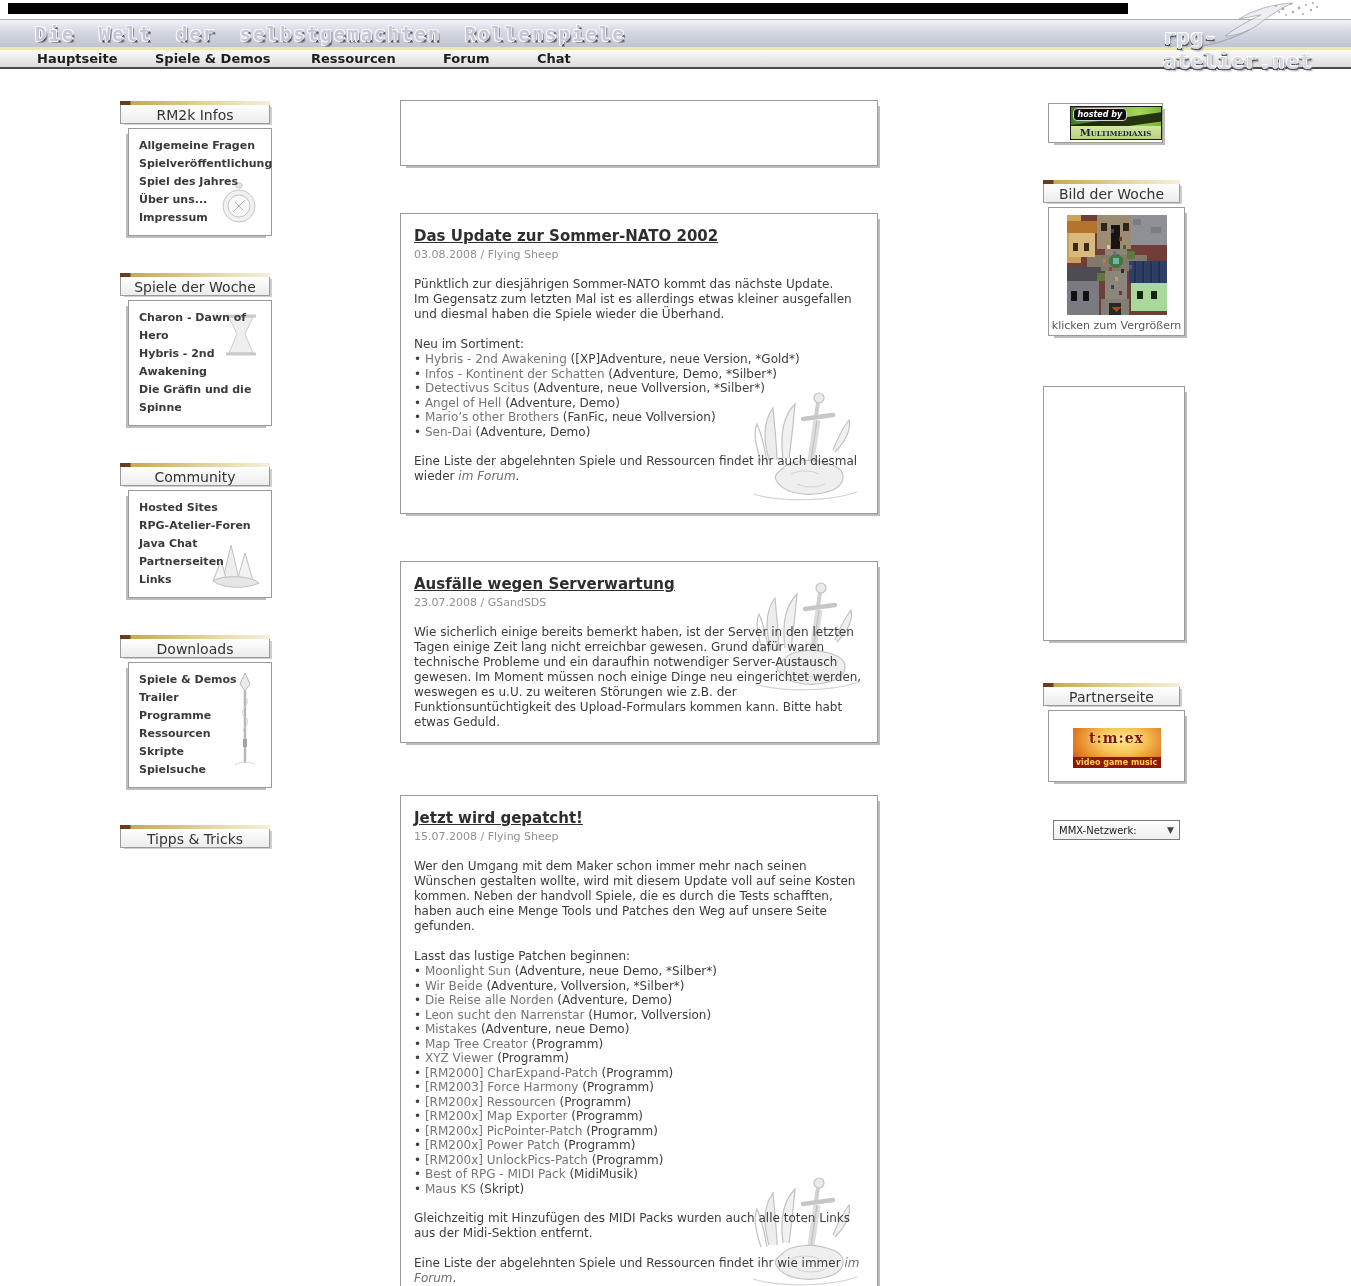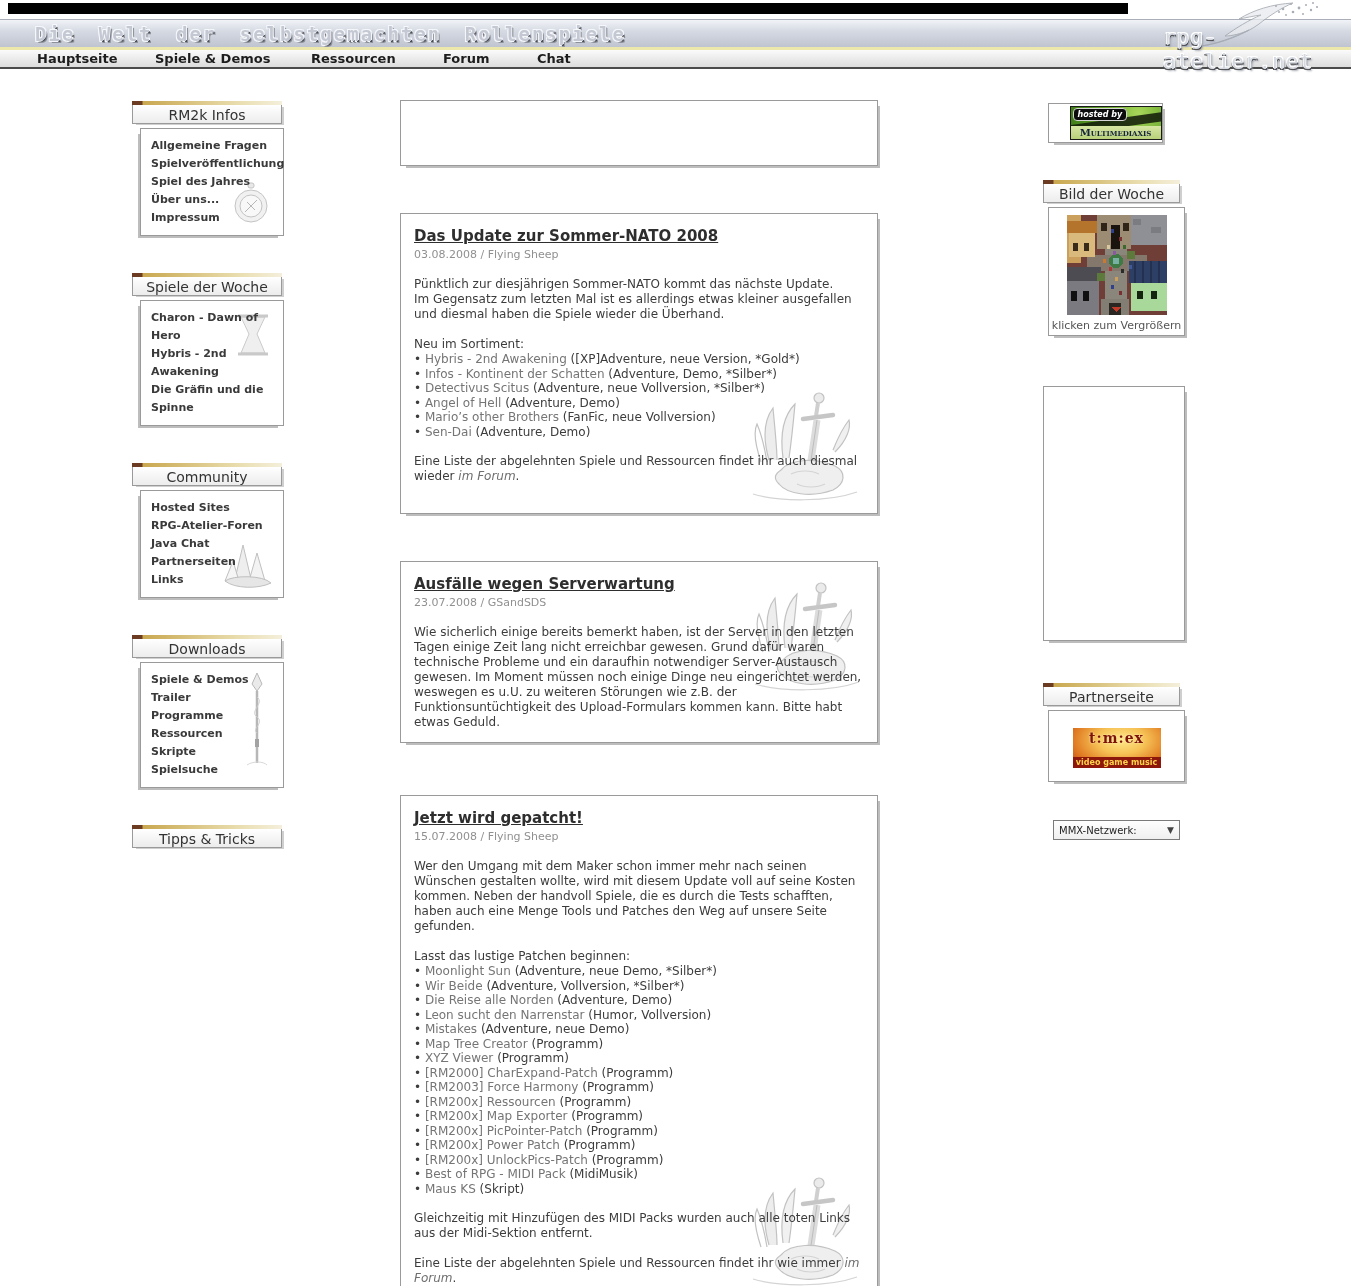--- a/index.html
+++ b/index.html
@@ -15,35 +15,35 @@
   .site-title{position:absolute;left:35px;top:3px;font-family:"DejaVu Sans Mono",monospace;
             font-size:19px;font-weight:bold;letter-spacing:2px;word-spacing:10px;color:#c3c8d3;
             text-shadow:-1px -1px 0 #f6f7fa,1px -1px 0 #f6f7fa,-1px 1px 0 #f6f7fa,1px 1px 0 #4a4d55,2px 2px 0 #8c9099;}
   .yellow-line{position:absolute;left:0;top:47px;width:1351px;height:3px;background:#ece8ac;}
   .navbar{position:absolute;left:0;top:50px;width:1351px;height:17px;
           background:linear-gradient(#fbfbfb,#dcdcdc);border-bottom:2px solid #4a4a4a;}
   .nav-item{position:absolute;top:1px;font-size:13px;font-weight:bold;color:#1d1d1d;cursor:pointer;text-decoration:none;}
   .logo-area{position:absolute;right:30px;top:0;width:150px;height:52px;z-index:5;}
   .logo-quill{position:absolute;right:0;top:0;}
   .logo-text{position:absolute;right:8px;top:26px;font-family:"DejaVu Sans Mono",monospace;
-            font-size:21px;font-weight:normal;letter-spacing:1px;color:#d4d8e0;
+            font-size:21px;font-weight:bold;letter-spacing:1px;color:#d4d8e0;
             text-shadow:-1px -1px 0 #fff,1px -1px 0 #fff,-1px 1px 0 #555,1px 1px 0 #4a4d55,2px 2px 2px #9a9ea8;}
 
   
   .panel{background:#fff;border:1px solid #9a9a9a;box-sizing:border-box;}
   .sh-br{box-shadow:4px 4px 0 -2px #bdbdbd;}
   .sh-bl{box-shadow:-4px 4px 0 -2px #bdbdbd;}
   .title-bar{position:relative;height:20px;line-height:20px;text-align:center;
              background:linear-gradient(#ffffff,#ececec);border:1px solid #9a9a9a;
              box-shadow:3px 2px 0 -1px #cfcfcf;font-size:14px;color:#333;box-sizing:border-box;}
   .title-bar::before{content:"";position:absolute;left:-1px;right:-1px;top:-4px;height:4px;
              background:linear-gradient(90deg,#6b3b22 0px,#6b3b22 10px,#c9a850 11px,#e9ddae 70%,#f4efdc 100%);}
 
   
-  .left-sidebar{position:absolute;left:132px;top:100px;width:152px;padding-top:4px;}
+  .left-sidebar{position:absolute;left:120px;top:100px;width:152px;padding-top:4px;}
   .side-box{margin-bottom:40px;}
   .left-sidebar .title-bar{width:150px;}
   .left-sidebar .box-content{position:relative;margin-top:4px;margin-left:8px;width:144px;
              padding:8px 6px 8px 10px;}
   .box-content a{display:block;position:relative;z-index:1;font-size:11px;font-weight:bold;
              color:#3a3a3a;line-height:18px;text-decoration:none;cursor:pointer;}
   .watermark{position:absolute;z-index:0;opacity:.9;}
 
   
   .main-col{position:absolute;left:400px;top:100px;width:478px;}
@@ -258,21 +258,21 @@
 
   <main class="main-col">
 
     <div class="banner-box panel sh-br"></div>
 
     <article class="news-box panel sh-br" style="min-height:301px">
       <svg class="sketch sk-bottom" width="130" height="125" viewBox="0 0 130 125">
           <use href="#swordstone"></use>
         </svg>
       <div class="news-inner">
-        <a class="news-title">Das Update zur Sommer-NATO 2008</a>
+        <a class="news-title">Das Update zur Sommer-NATO 2002</a>
         <div class="dateline">03.08.2008 / Flying Sheep</div>
         <p class="line first">Pünktlich zur diesjährigen Sommer-NATO kommt das nächste Update.</p>
         <p class="line">Im Gegensatz zum letzten Mal ist es allerdings etwas kleiner ausgefallen und diesmal haben die Spiele wieder die Überhand.</p>
         <p class="line gap">Neu im Sortiment:</p>
         <ul class="item-list">
           <li><a class="game-link">Hybris - 2nd Awakening</a> <span>([XP]Adventure, neue Version, *Gold*)</span></li>
           <li><a class="game-link">Infos - Kontinent der Schatten</a> <span>(Adventure, Demo, *Silber*)</span></li>
           <li><a class="game-link">Detectivus Scitus</a> <span>(Adventure, neue Vollversion, *Silber*)</span></li>
           <li><a class="game-link">Angel of Hell</a> <span>(Adventure, Demo)</span></li>
           <li><a class="game-link">Mario’s other Brothers</a> <span>(FanFic, neue Vollversion)</span></li>

